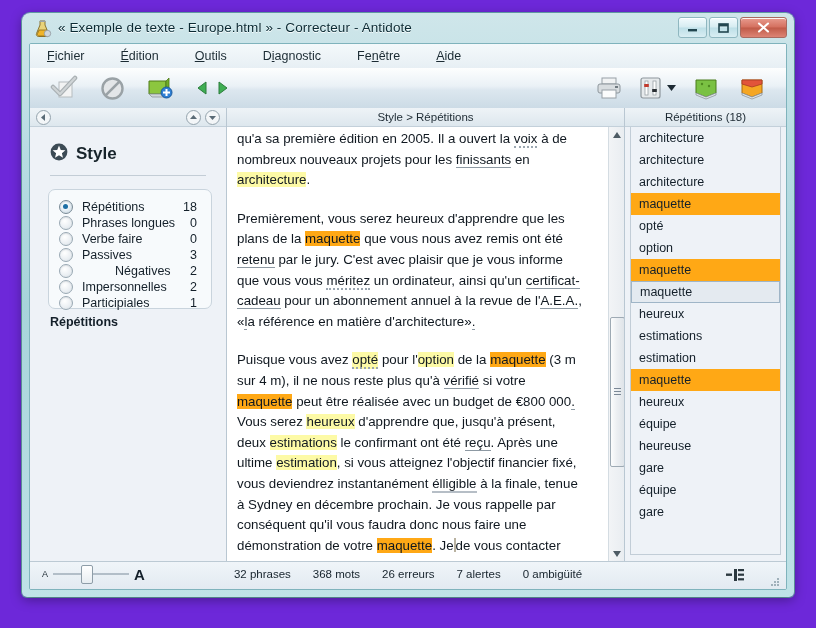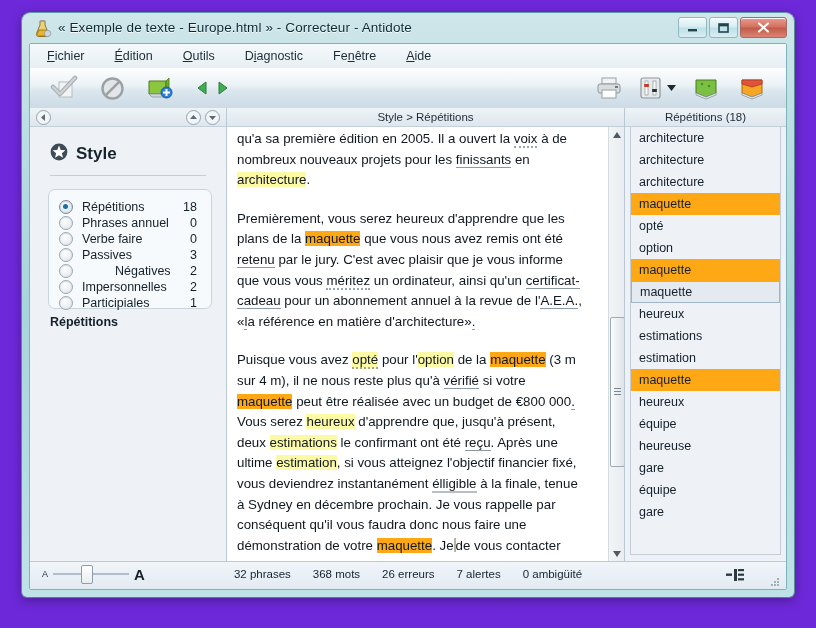--- a/index.html
+++ b/index.html
@@ -48,21 +48,21 @@
     position:absolute;left:7px;top:30px;right:7px;bottom:7px;
     background:#eef2f6;border:1px solid #7fb3bc;border-radius:2px;
     overflow:hidden;
   }
 
   
   .menubar{
     position:absolute;left:0;top:0;right:0;height:24px;
     background:linear-gradient(180deg,#f4f9fb 0%,#e7eff4 100%);
     border-bottom:1px solid #cfdbe2;
-    display:flex;align-items:center;padding-left:8px;gap:12px;
+    display:flex;align-items:center;padding-left:8px;gap:18px;
   }
   .menuitem{
     font-size:12.5px;color:#1b2b33;padding:3px 9px;border-radius:2px;cursor:default;
   }
   .menuitem u{text-decoration:underline;}
 
   
   .toolbar{
     position:absolute;left:0;top:24px;right:0;height:40px;
     background:linear-gradient(180deg,#fdfefe 0%,#eaf1f6 45%,#dce7ef 55%,#ccdbe6 100%);
@@ -373,21 +373,21 @@
           <div class="title-rule"></div>
 
           <div class="card list">
             <div class="opt sel" style="top:9px;">
                     <span class="radio"></span>
                     <span class="oname">Répétitions</span>
                     <span class="ocnt">18</span>
                   </div>
             <div class="opt" style="top:25px;">
                     <span class="radio"></span>
-                    <span class="oname">Phrases annuel</span>
+                    <span class="oname">Phrases longues</span>
                     <span class="ocnt">0</span>
                   </div>
             <div class="opt" style="top:41px;">
                     <span class="radio"></span>
                     <span class="oname">Verbe faire</span>
                     <span class="ocnt">0</span>
                   </div>
             <div class="opt" style="top:57px;">
                     <span class="radio"></span>
                     <span class="oname">Passives</span>

